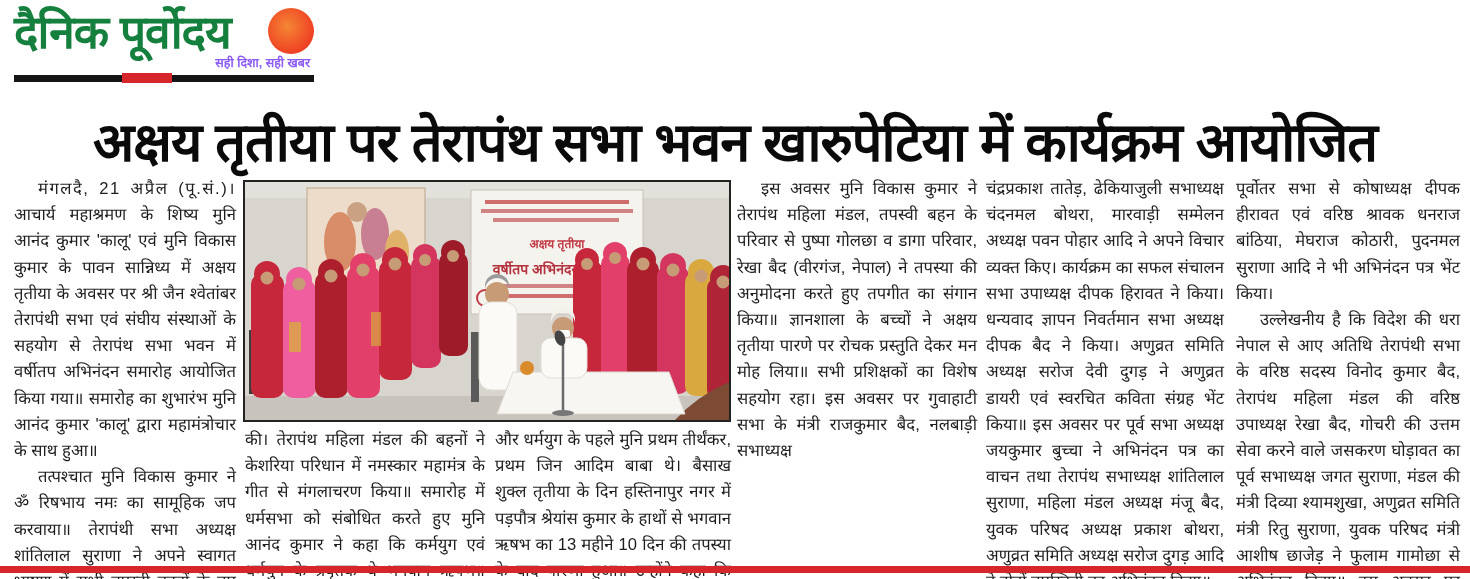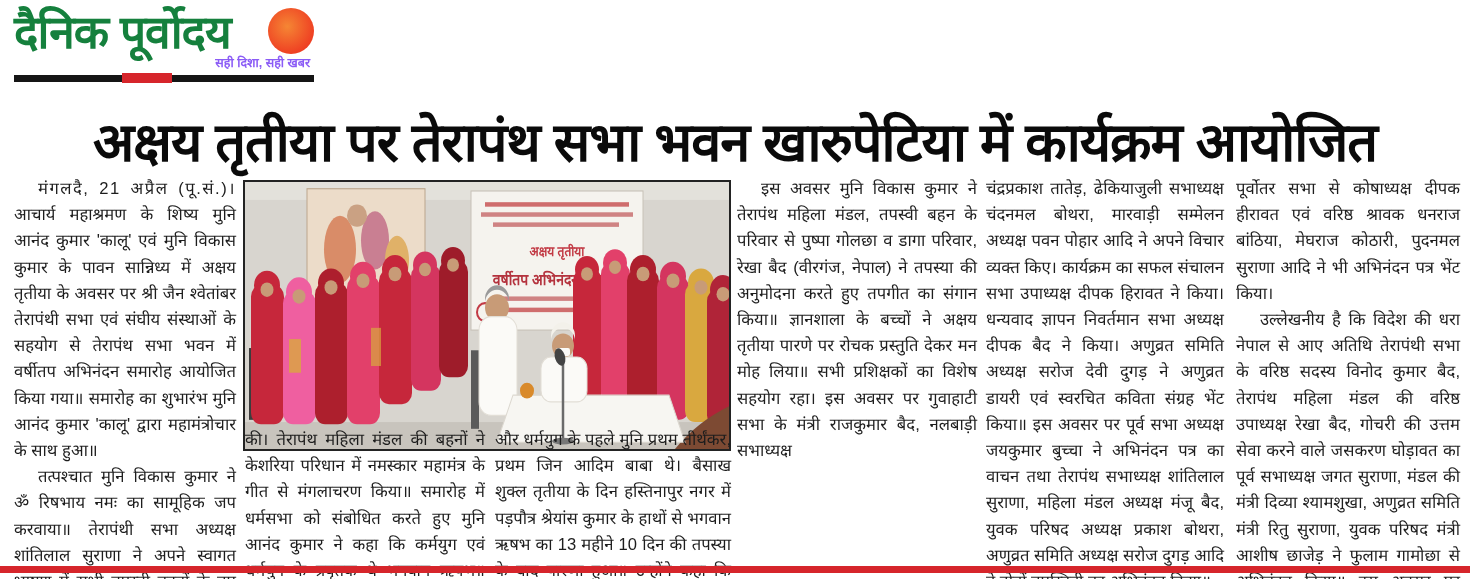--- a/index.html
+++ b/index.html
@@ -26,21 +26,21 @@
   .col p{margin:0;text-indent:24px;}
   .col p.cont{text-indent:0;}
   .dateline{font-weight:normal;letter-spacing:1.5px;}
   .c1{left:14px;top:176px;width:222px;height:390px;}
   .c2{left:245px;top:427px;width:240px;height:140px;}
   .c3{left:495px;top:427px;width:236px;height:140px;}
   .c4{left:737px;top:176px;width:240px;height:392px;}
   .c5{left:986px;top:176px;width:238px;height:392px;}
   .c6{left:1236px;top:176px;width:224px;height:392px;}
   
-  .photo{position:absolute;left:243px;top:180px;width:488px;height:271px;
+  .photo{position:absolute;left:243px;top:180px;width:488px;height:242px;
     border:2px solid #232323;box-sizing:border-box;background:#d7d4ce;}
   .photo svg{display:block;width:100%;height:100%;}
   
   .bottom-bar{position:absolute;left:0;top:566px;width:1470px;height:7px;background:#d6252b;}
 </style>
 </head>
 <body>
 
 <div class="page">
 

